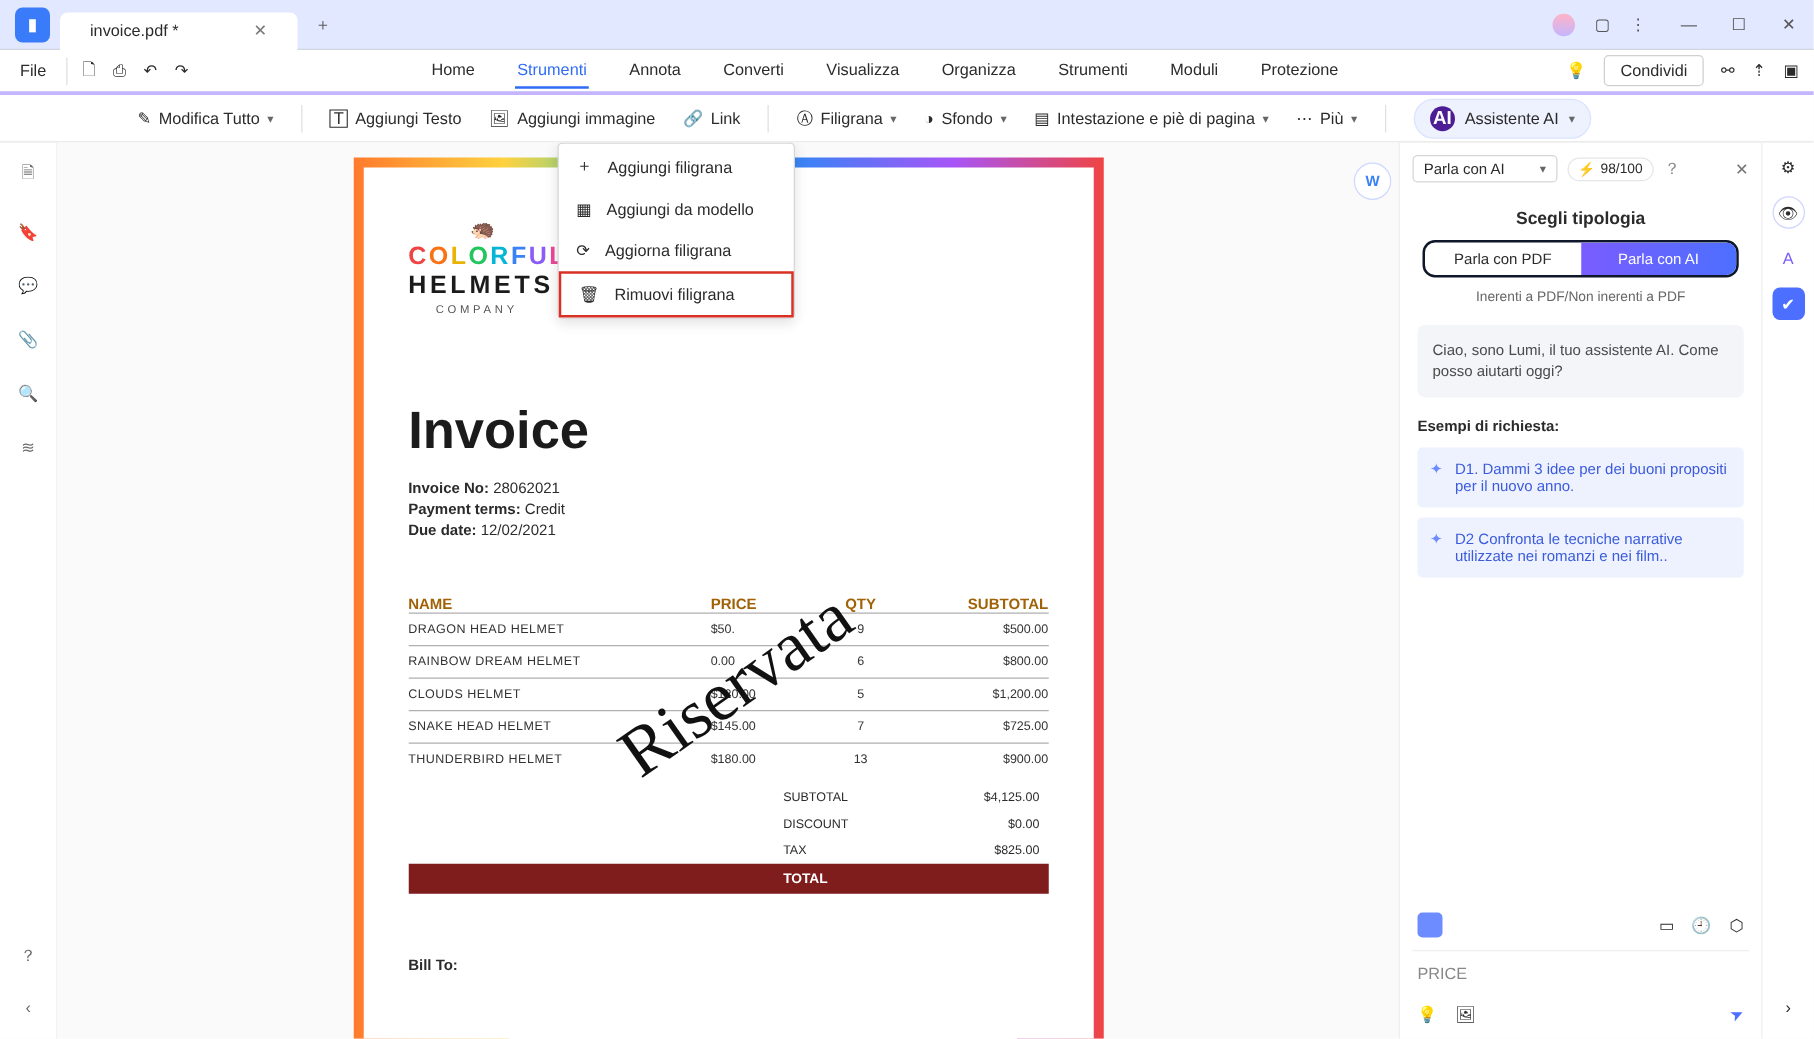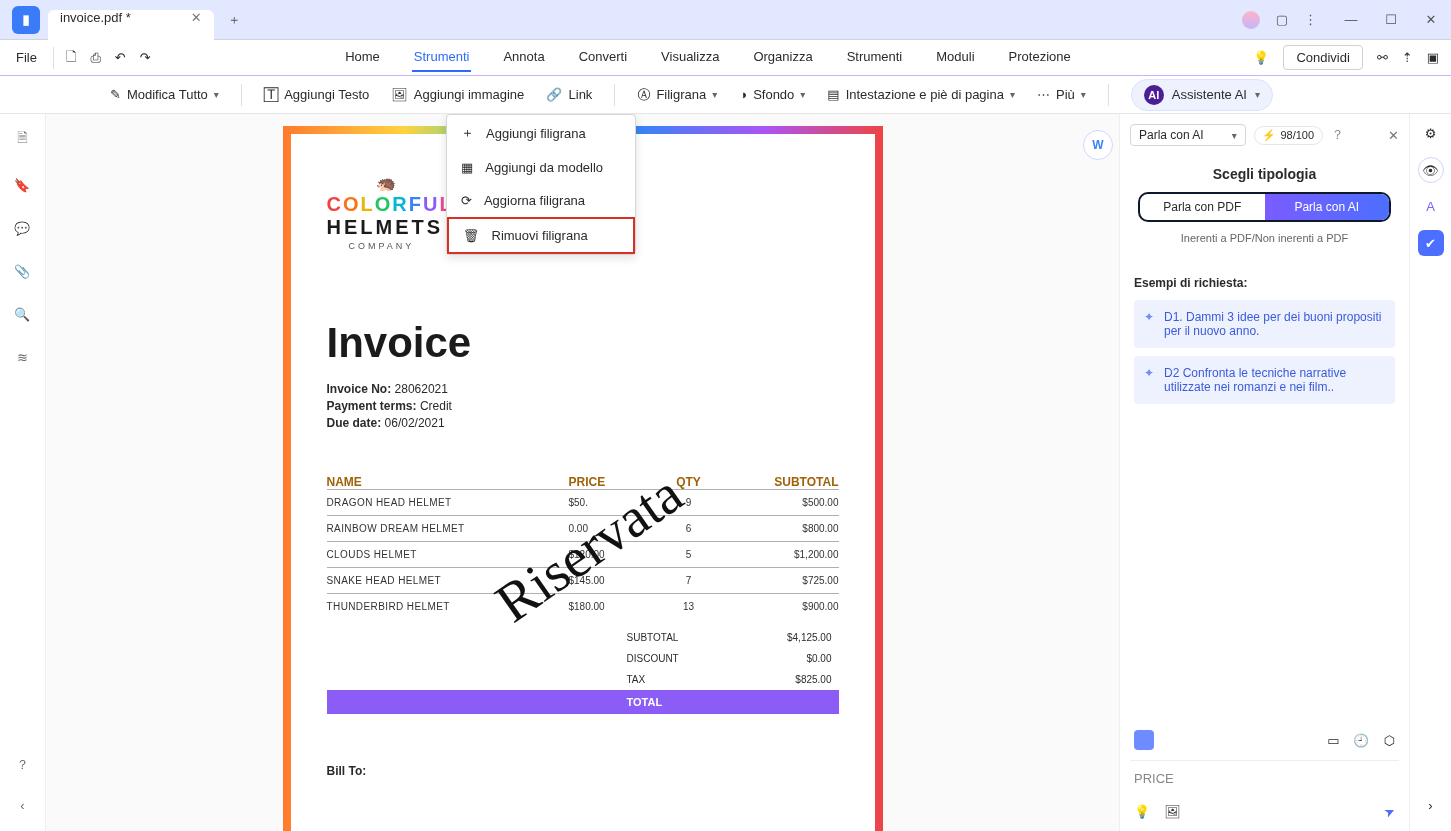--- a/index.html
+++ b/index.html
@@ -1,39 +1,39 @@
 <!DOCTYPE html>
 <html><head>
 <meta charset="utf-8">
 <style>
 * { box-sizing: border-box; margin: 0; padding: 0; }
 body { font-family: "Segoe UI", -apple-system, sans-serif; font-size: 13px; color: #2b2b2b; background: #fff; width: 1451px; height: 831px; overflow: hidden; }
 .titlebar { height: 40px; background: #e2e8ff; display: flex; align-items: center; padding: 0 6px; border-bottom: 1px solid #d0d5dd; }
 .app-logo { width: 28px; height: 28px; background: #3a7bfa; border-radius: 6px; margin: 0 8px 0 6px; display:flex; align-items:center; justify-content:center; color:#fff; font-weight:700; }
-.tab { background:#fff; height:30px; display:flex; padding:0 12px; border-radius:6px 6px 0 0; gap:60px; position:relative; top:5px;}
+.tab { background:#fff; height:30px; display:flex; align-items:center; padding:0 24px; border-radius:6px 6px 0 0; gap:60px; position:relative; top:5px;}
 .tab-close { color:#7a7a7a; cursor:pointer; }
 .tab-add { margin-left:14px; color:#5b5b5b; cursor:pointer;}
 .titlebar-spacer { flex:1; }
 .titlebar-icons { display:flex; gap:16px; align-items:center; margin-right:8px;}
 .titlebar-icons span, .titlebar-icons svg { color:#555; cursor:pointer;}
 .win-btns { display:flex; gap:12px; margin-left:12px;}
 .win-btns span { width:28px; height:28px; display:flex; align-items:center; justify-content:center; cursor:pointer; color:#555;}
-.menubar { height:36px; display:flex; align-items:center; border-bottom:1px solid #c4b5fd; }
+.menubar { height:36px; display:flex; align-items:center; border-bottom:3px solid #c4b5fd; }
 .file-btn { padding:0 16px; font-size:13px; }
 .qat { display:flex; gap:14px; padding:0 12px; align-items:center; border-left:1px solid #e0e0e0;}
 .menu-tabs { flex:1; display:flex; justify-content:center; gap:30px;}
 .menu-tabs span { padding:6px 2px; cursor:pointer;}
 .menu-tabs .active { color:#2f6cf5; border-bottom:2px solid #2f6cf5;}
 .menu-right { display:flex; align-items:center; gap:14px; padding-right:12px;}
 .share-btn { border:1px solid #d0d0d0; padding:4px 12px; border-radius:4px;}
 .ribbon { height:38px; display:flex; align-items:center; gap:22px; padding:0 60px 0 110px; border-bottom:1px solid #e6e6e6;}
 .ribbon-item { display:flex; align-items:center; gap:6px; cursor:pointer;}
 .ribbon-sep { width:1px; height:22px; background:#e0e0e0;}
 .pill { display:flex; align-items:center; gap:8px; padding:5px 12px; border-radius:18px; background:#eef2ff; border:1px solid #dbe3ff;}
-.ai-dot { width:20px; height:20px; border-radius:50%; background:#4c1d95; color:#fff; display:flex; align-items:center; justify-content:center; font-size:11px; font-weight:700;}
+.ai-dot { width:20px; height:20px; border-radius:50%; background:#4c1d95; color:#fff; display:flex; align-items:center; justify-content:center; font-size:15px; font-weight:700;}
 .chev { font-size:10px; color:#666;}
 .workspace { display:flex; height:calc(831px - 40px - 36px - 38px); }
 .left-rail { width:46px; border-right:1px solid #eee; display:flex; flex-direction:column; align-items:center; padding-top:14px; gap:28px;}
 .left-rail span { color:#6b6b6b; cursor:pointer;}
 .left-rail .bottom { margin-top:auto; margin-bottom:18px; display:flex; flex-direction:column; gap:24px; align-items:center;}
 .canvas { flex:1; background:#fafafa; display:flex; justify-content:center; padding-top:12px; overflow:hidden; position:relative;}
 .page-wrap { width:600px; height:780px; position:relative; padding:8px; background:linear-gradient(90deg,#ff7a2d,#ffd23f,#2dd4bf,#3b82f6,#a855f7,#ef4444);}
 .page { background:#fff; width:100%; height:100%; padding:30px 36px;}
 .logo-co { font-family:Arial,sans-serif; margin-top:10px;}
 .logo-word { font-weight:800; font-size:20px; letter-spacing:2px;}
@@ -47,21 +47,21 @@
 .inv-right .cust-name { font-weight:700;}
 .tbl { margin-top:44px;}
 .tbl-head { display:flex; font-weight:800; font-size:12px; font-family:Arial,sans-serif; color:#a16207;}
 .col-name{flex:1}.col-price{width:80px;text-align:left}.col-qty{width:80px;text-align:center}.col-sub{width:110px;text-align:right}
 .tbl-row { display:flex; font-size:10px; padding:7px 0; border-top:1px solid #b0b0b0; color:#333;}
 .tbl-row .col-name{font-size:10px; letter-spacing:.4px;}
 .totals { margin-top:8px; }
 .totals-row { display:flex; font-size:10px; padding:5px 0;}
 .totals-row .tlabel{margin-left:300px; width:100px;}
 .totals-row .tval{width:105px; text-align:right;}
-.total-final { background:#8b5cf6; color:#fff; display:flex; padding:6px 0; font-weight:700; font-size:11px;}
+.total-final { background:#7f1d1d; color:#fff; display:flex; padding:6px 0; font-weight:700; font-size:11px;}
 .total-final .tlabel{margin-left:300px; width:100px;}
 .bill-to { font-weight:800; font-size:12px; margin-top:50px; font-family:Arial,sans-serif;}
 .watermark { position:absolute; left:200px; top:390px; font-family:"Times New Roman",serif; font-size:56px; color:#111; transform:rotate(-35deg); pointer-events:none;}
 .convert-badge { position:absolute; right:6px; top:16px; width:30px; height:30px; border-radius:50%; background:#fff; border:1px solid #cfd8ff; display:flex; align-items:center; justify-content:center;}
 .dropdown { position:absolute; left:400px; top:0px; width:190px; background:#fff; border:1px solid #d6d6d6; border-radius:4px; box-shadow:0 3px 10px rgba(0,0,0,.12); z-index:10;}
 .dropdown-item { display:flex; align-items:center; gap:12px; padding:9px 14px; cursor:pointer; font-size:13px;}
 .dropdown-item.hl { border:2px solid #d93025; background:#fff;}
 .ai-panel { width:290px; border-left:1px solid #eee; display:flex; flex-direction:column; padding:10px 10px 0; position:relative;}
 .ai-top { display:flex; gap:8px; align-items:center;}
 .ai-select { border:1px solid #d6d6d6; border-radius:4px; padding:3px 8px; font-size:12px; display:flex; align-items:center; gap:28px;}
@@ -205,21 +205,21 @@
           <div style="font-size:16px;margin-left:50px">🦔</div>
           <div class="logo-word"><span>C</span><span>O</span><span>L</span><span>O</span><span>R</span><span>F</span><span>U</span><span>L</span></div>
           <div class="logo-sub">HELMETS</div>
           <div class="logo-comp">COMPANY</div>
         </div>
         <div class="invoice-title">Invoice</div>
         <div class="inv-meta">
           <div class="inv-left">
             <div><b>Invoice No:</b> <span>28062021</span></div>
             <div><b>Payment terms:</b> <span>Credit</span></div>
-            <div><b>Due date:</b> <span>06/02/2021</span></div>
+            <div><b>Due date:</b> <span>12/02/2021</span></div>
           </div>
         </div>
         <div class="tbl">
           <div class="tbl-head">
             <div class="col-name">NAME</div>
             <div class="col-price">PRICE</div>
             <div class="col-qty">QTY</div>
             <div class="col-sub">SUBTOTAL</div>
           </div>
           <div id="tbody">
@@ -313,20 +313,21 @@
         </div>
       <span style="color:#888">？</span>
       <span class="ai-close">✕</span>
     </div>
     <div class="ai-title">Scegli tipologia</div>
     <div class="seg">
       <div>Parla con PDF</div>
       <div class="on">Parla con AI</div>
     </div>
     <div class="ai-sub">Inerenti a PDF/Non inerenti a PDF</div>
+    <div class="ai-msg">Ciao, sono Lumi, il tuo assistente AI. Come posso aiutarti oggi?</div>
     <div class="examples-lbl">Esempi di richiesta:</div>
     <div class="ex-card">D1. Dammi 3 idee per dei buoni propositi per il nuovo anno.</div>
     <div class="ex-card">D2 Confronta le tecniche narrative utilizzate nei romanzi e nei film..</div>
     <div class="ai-footer-icons">
       <span style="width:20px;height:20px;background:#6c8cff;border-radius:4px;display:inline-block"></span>
       <div class="right">
         <span>▭</span>
         <span>🕘</span>
         <span>⬡</span>
       </div>

